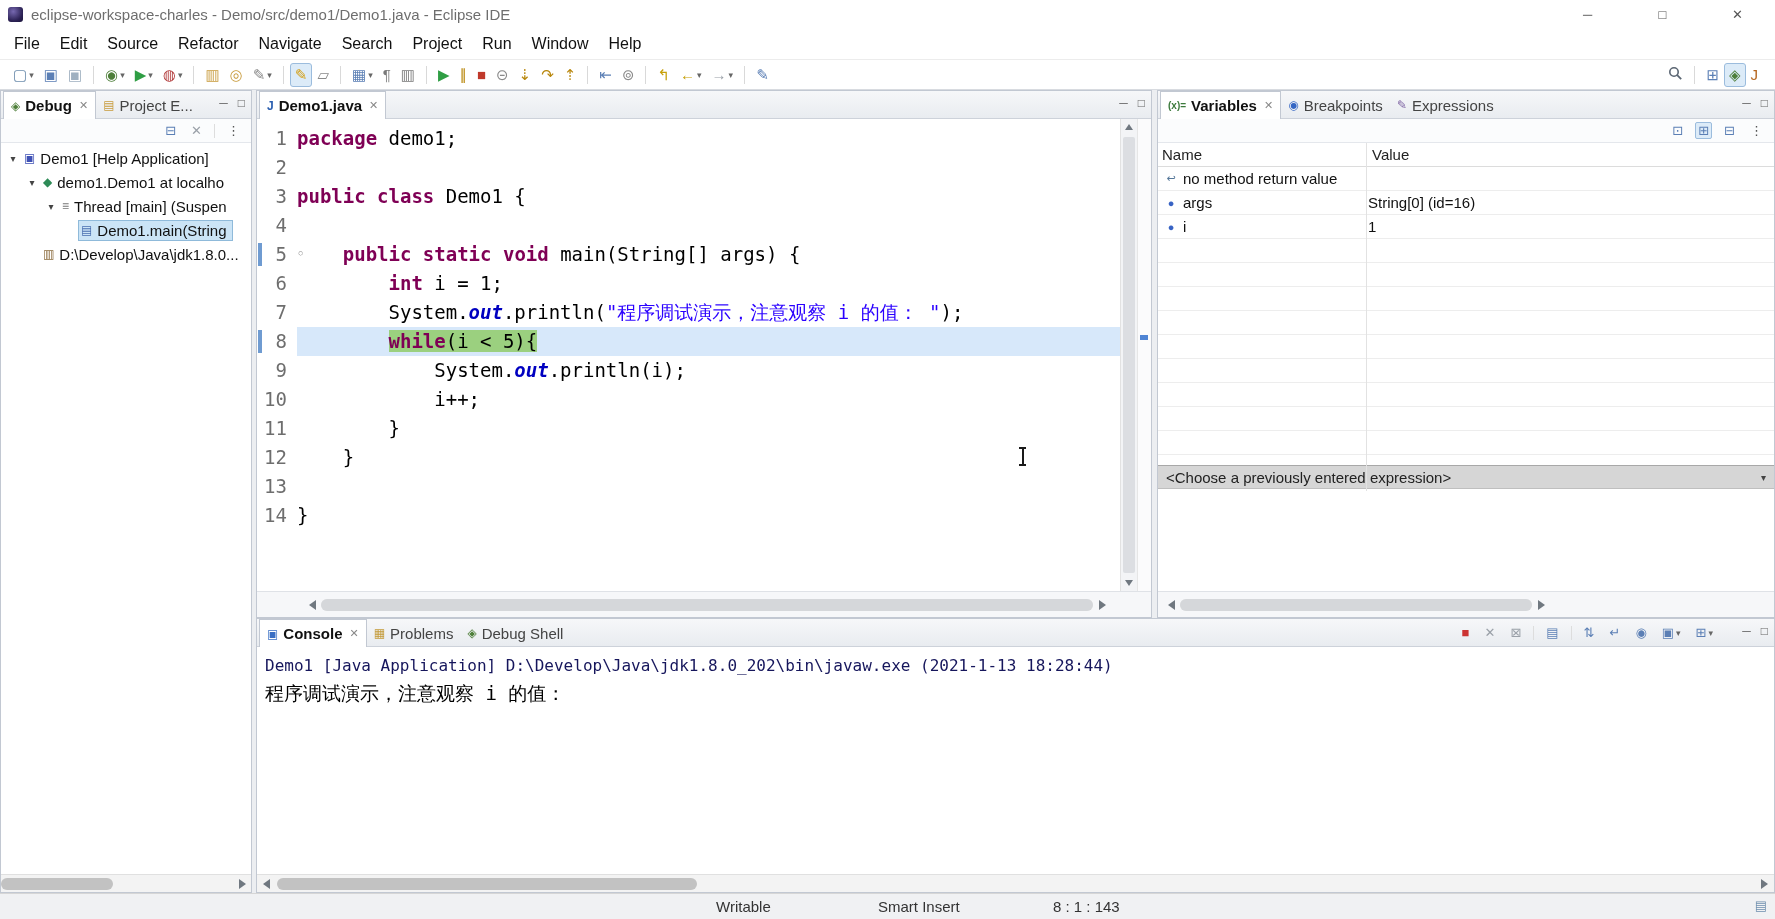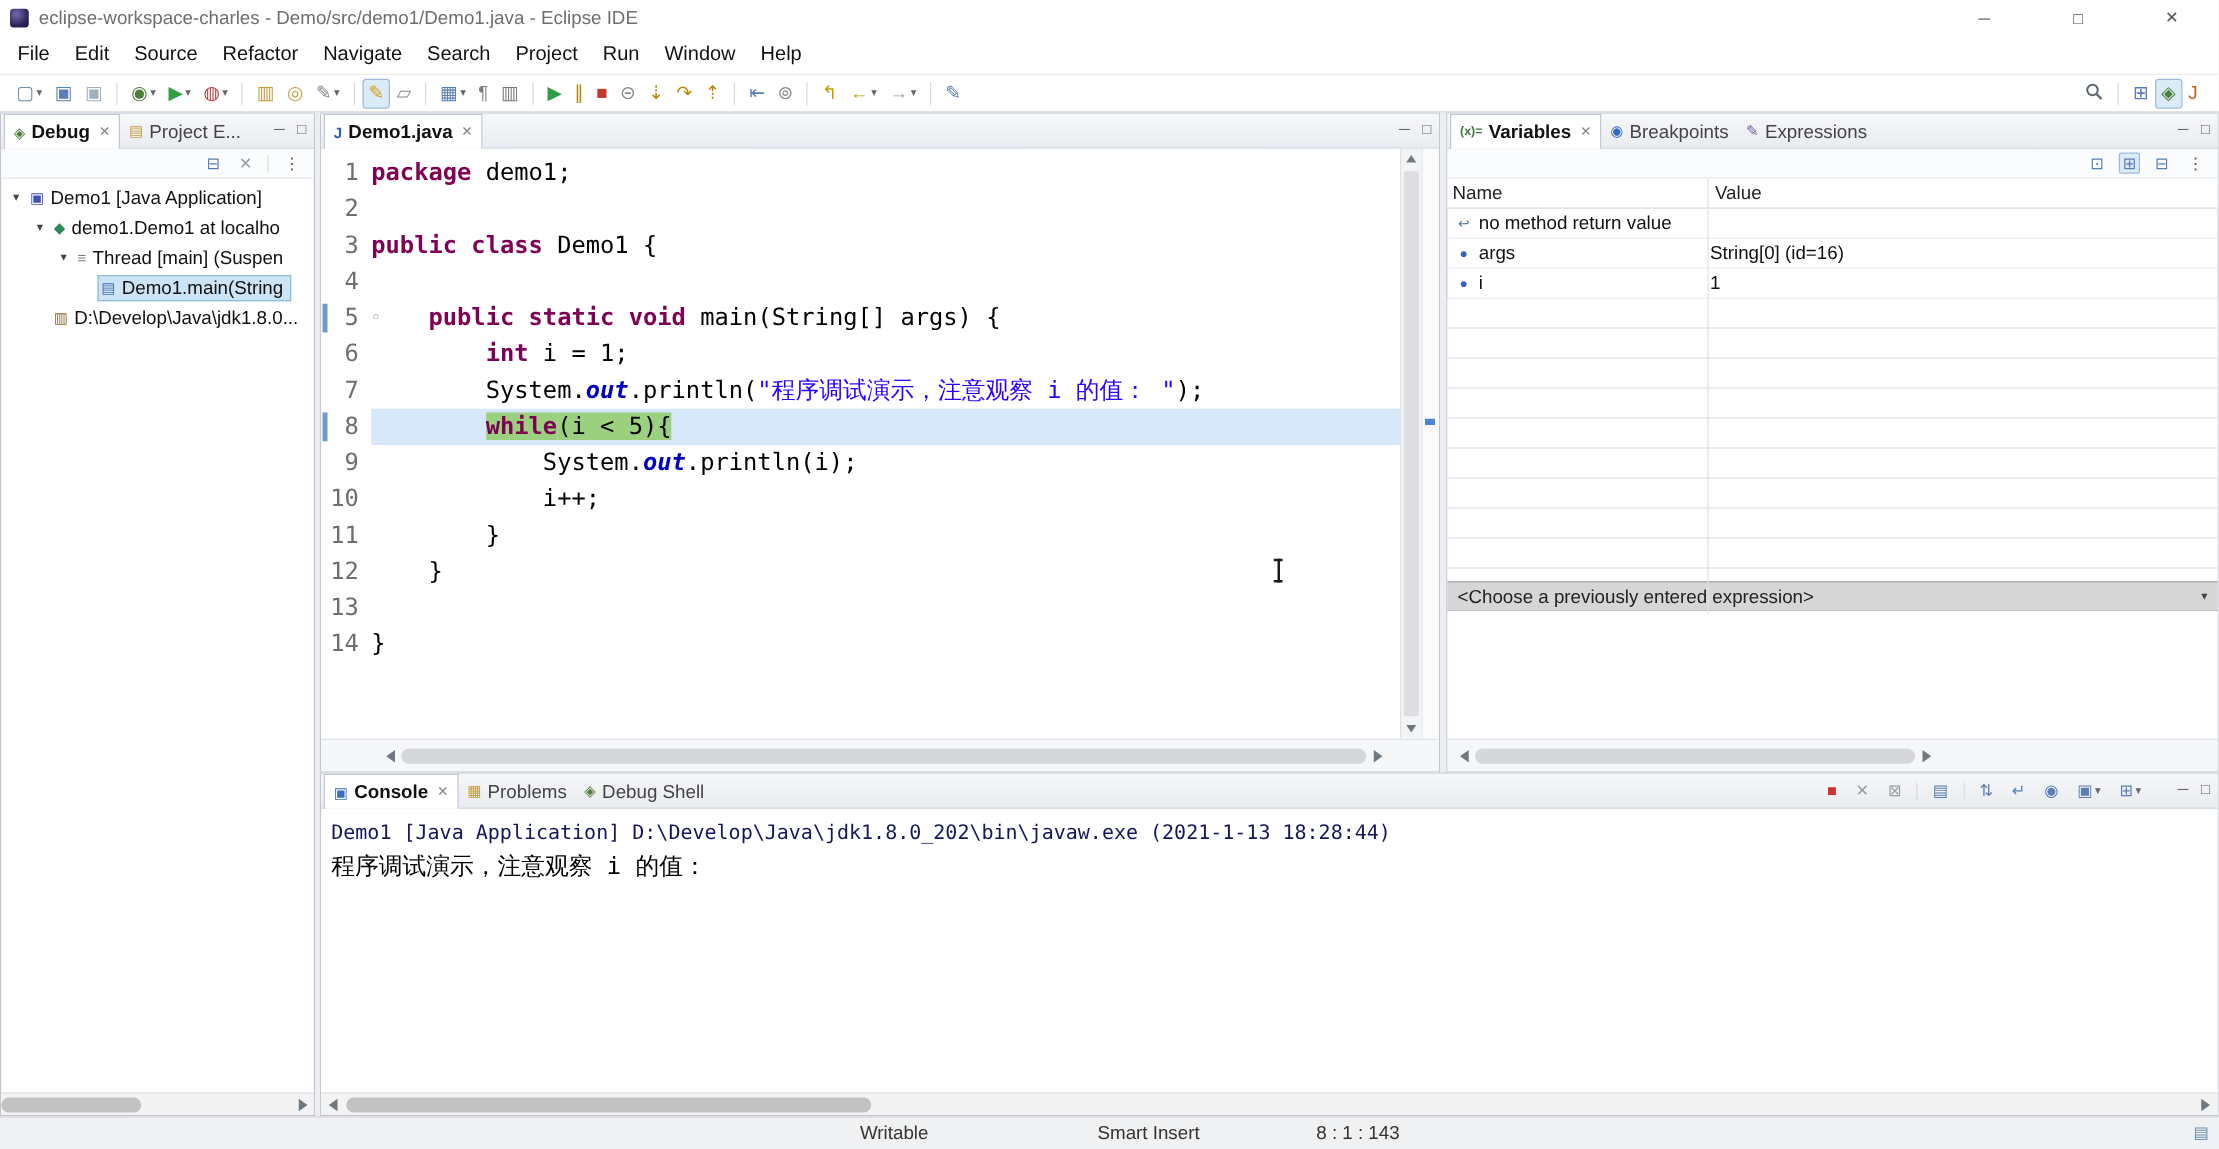--- a/index.html
+++ b/index.html
@@ -112,21 +112,21 @@
 
 #console-toolbar{margin-left:auto;margin-right:58px;display:flex;align-items:center;gap:9px;height:100%;}
 #console-body{flex:1;padding:6px 0 0 8px;overflow:hidden;background:#fff;}
 .con-line-header{font:16px/26px "DejaVu Sans Mono",monospace;color:var(--console_header);white-space:pre;}
 .con-line-stdout{font:19px/28px "DejaVu Sans Mono",monospace;color:#000;white-space:pre;}
 
 
 #statusbar{position:absolute;left:0;top:893px;width:1775px;height:26px;background:#f0f1f3;
   border-top:1px solid #d6d6d6;font-size:15px;color:#333;}
 .sb-item{position:absolute;top:4px;}
-#sb-writable{left:688px;}
+#sb-writable{left:716px;}
 #sb-insert{left:878px;}
 #sb-pos{left:1053px;}
 #sb-icon{position:absolute;right:8px;top:4px;font-size:13px;color:#6f8fae;}
 
 
 #ibeam{position:absolute;left:1018px;top:447px;width:9px;height:19px;z-index:50;
   background:linear-gradient(#1a1a1a,#1a1a1a) 50% 0/2px 100% no-repeat;}
 #ibeam::before,#ibeam::after{content:"";position:absolute;left:1px;width:7px;height:2px;background:#1a1a1a;}
 #ibeam::before{top:0;}
 #ibeam::after{bottom:0;}
@@ -307,21 +307,21 @@
         <span class="vb-sep"></span>
         <span class="vb-btn">
           <span class="vb-glyph" style="color: rgb(85, 85, 85);">⋮</span>
         </span>
       </div>
     <div id="debug-tree">
         <div class="tree-row" style="padding-left: 4px;">
           <span class="twisty">▾</span>
           <span class="tcell">
             <span class="ticon" style="color: rgb(63, 81, 181);">▣</span>
-            <span class="tlabel">Demo1 [Java Application]</span>
+            <span class="tlabel">Demo1 [Help Application]</span>
           </span>
         </div>
         <div class="tree-row" style="padding-left: 23px;">
           <span class="twisty">▾</span>
           <span class="tcell">
             <span class="ticon" style="color: rgb(46, 139, 87);">◆</span>
             <span class="tlabel">demo1.Demo1 at localho</span>
           </span>
         </div>
         <div class="tree-row" style="padding-left: 42px;">

